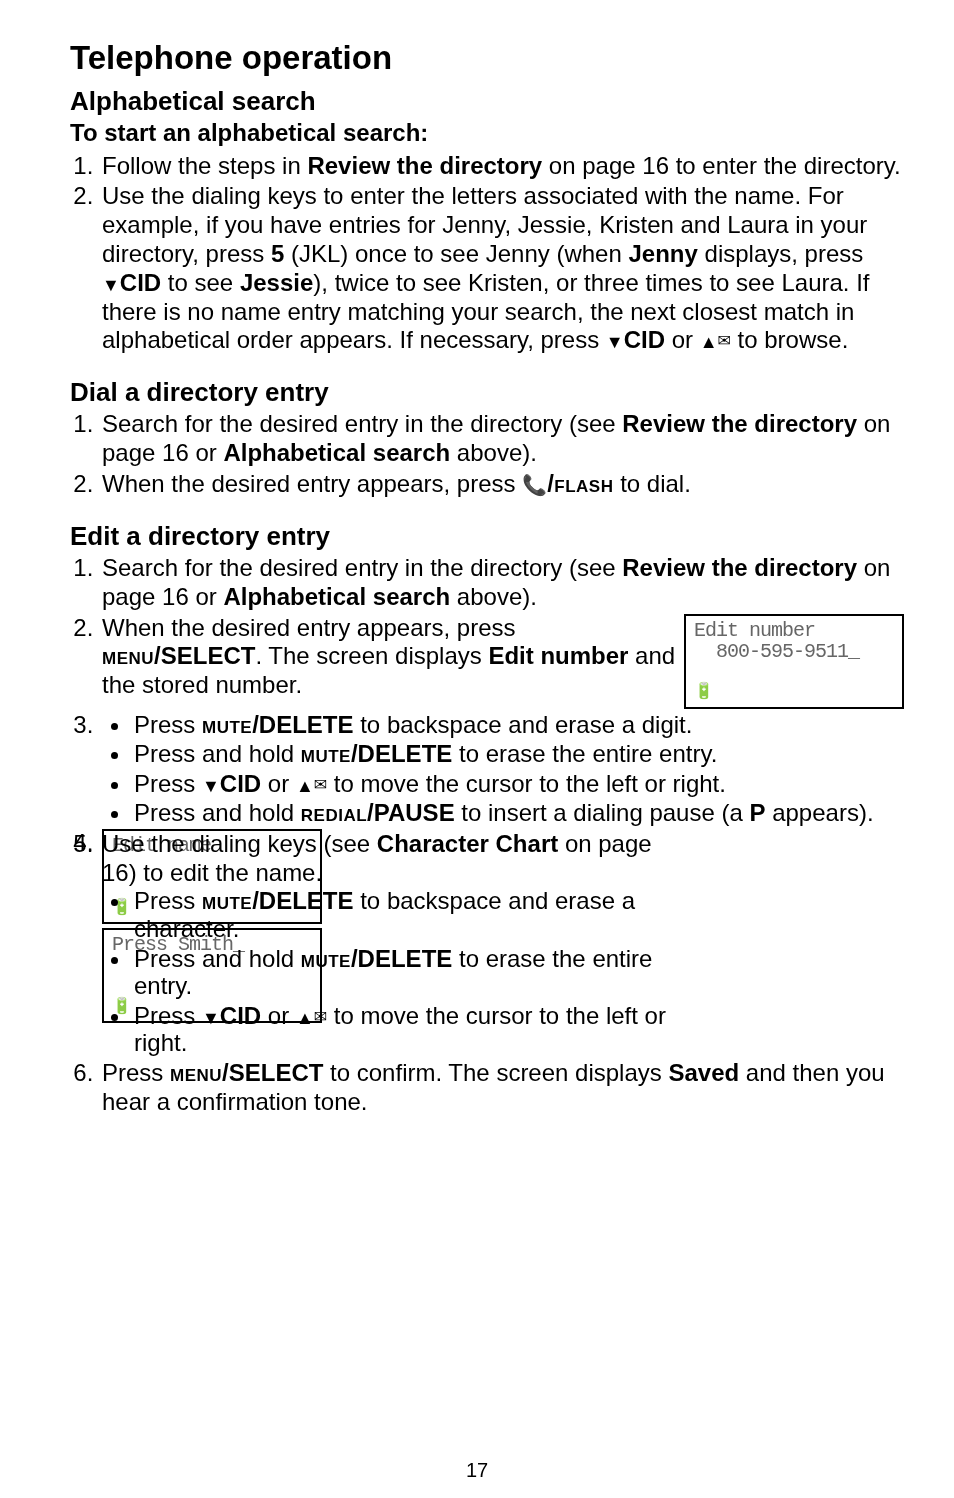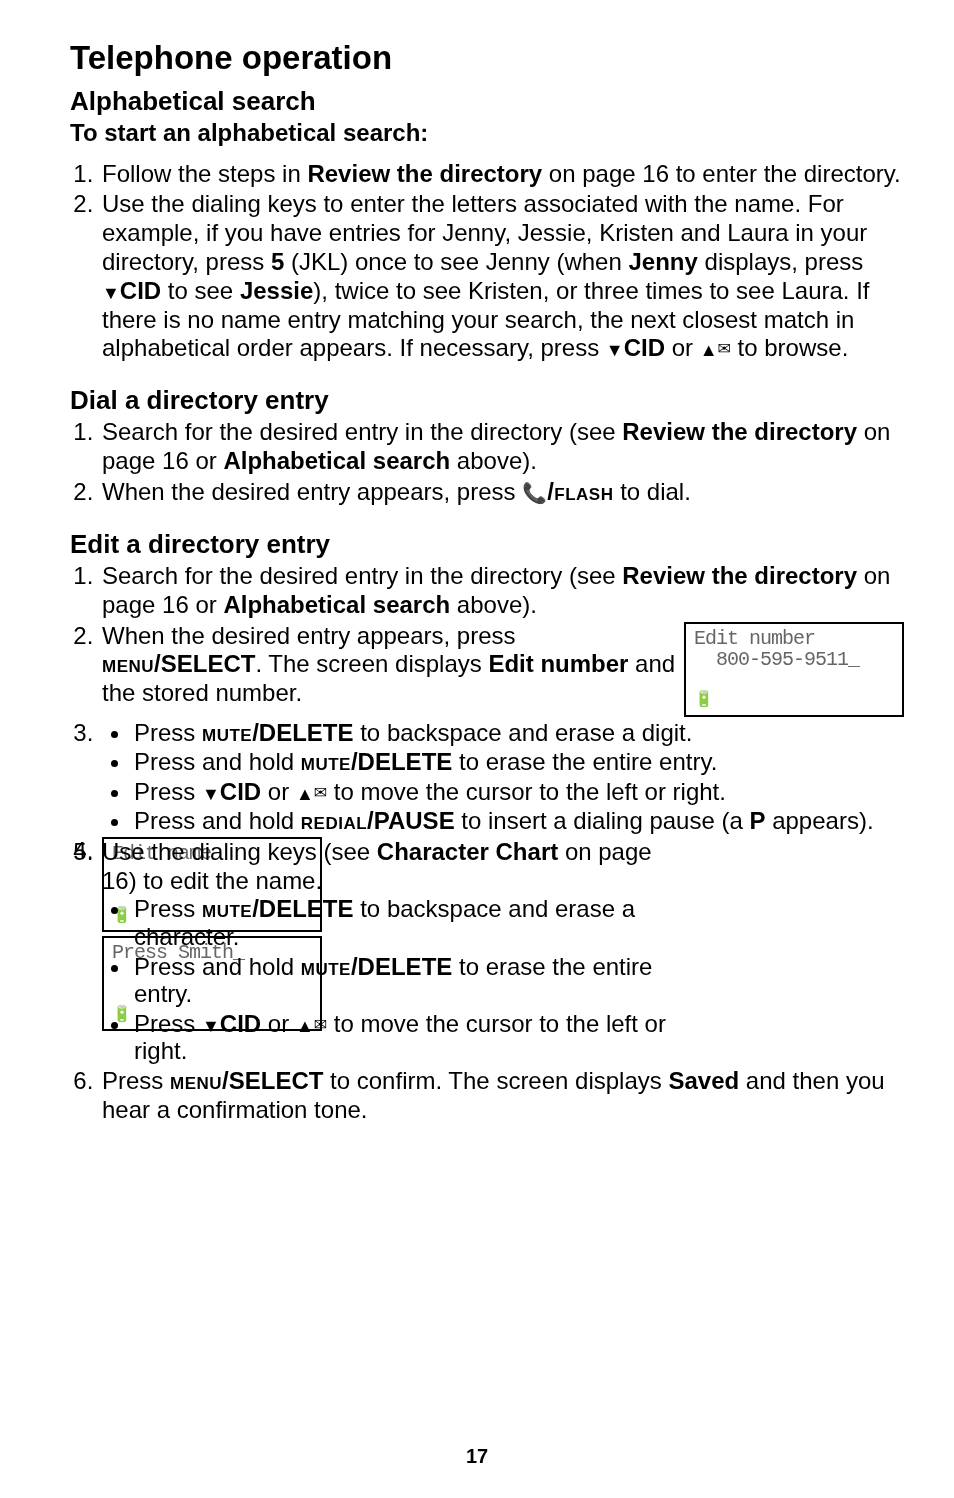--- a/index.html
+++ b/index.html
@@ -8,21 +8,21 @@
     height: 1498px;
     background: #fff;
     font-family: Arial, Helvetica, sans-serif;
     color: #000;
     padding: 22px 50px 20px 70px;
     position: relative;
     line-height: 1.2;
   }
   .h1 { font-size: 33px; font-weight: bold; margin-bottom: 8px; margin-top: 16px; }
   .h2 { font-size: 26px; font-weight: bold; margin-bottom: 2px; margin-top: 2px;}
-  .h3 { font-size: 24px; font-weight: bold; margin-bottom: 12px; }
+  .h3 { font-size: 24px; font-weight: bold; margin-bottom: 4px; }
   .sec-gap { margin-top: 22px; }
   ol.main { list-style: decimal; padding-left: 30px; font-size: 24px; }
   ol.main > li { margin-bottom: 2px; padding-left: 2px; }
   ul.bullets { list-style: disc; padding-left: 30px; font-size: 24px; }
   ul.bullets > li { margin-bottom: 2px; padding-left: 2px; line-height: 1.15; }
   .b { font-weight: bold; }
   .u { }
   .sc { font-variant: small-caps; font-weight: bold; letter-spacing: 0.5px; }
   .row { display: flex; flex-direction: row; align-items: flex-start; gap: 8px; justify-content: space-between; }
   .col-text { flex: 1; }
@@ -36,21 +36,21 @@
     color: #666;
     background: #fff;
     display: flex;
     flex-direction: column;
     justify-content: space-between;
     flex-shrink: 0;
   }
   .lcd .line { white-space: pre; line-height: 1.05; letter-spacing: -1px; }
   .lcd .bat { color: #000; font-size: 16px; }
   .lcd-stack { display: flex; flex-direction: column; gap: 4px; flex-shrink: 0; }
-  .page-num { position: absolute; bottom: 30px; left: 0; width: 954px; text-align: center; font-size: 20px; font-weight: bold; }
+  .page-num { position: absolute; bottom: 16px; left: 0; width: 954px; text-align: center; font-size: 20px; }
   .tri-down::before { content: "▼"; font-size: 18px; }
   .tri-up::before { content: "▲"; font-size: 18px; }
   .book::before { content: "✉"; font-size: 16px; vertical-align: 2px; }
   .phone { font-size: 20px; }
 </style>
 </head>
 <body>
 
 <div class="h1">Telephone operation</div>
 

